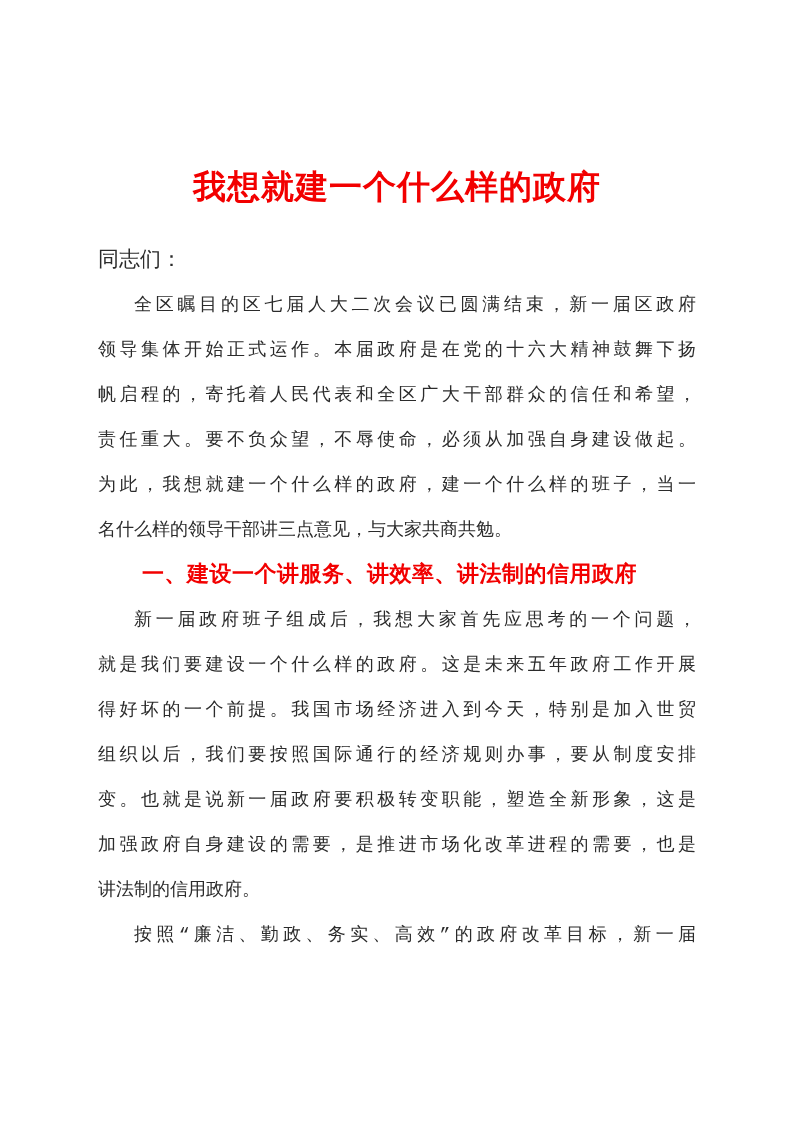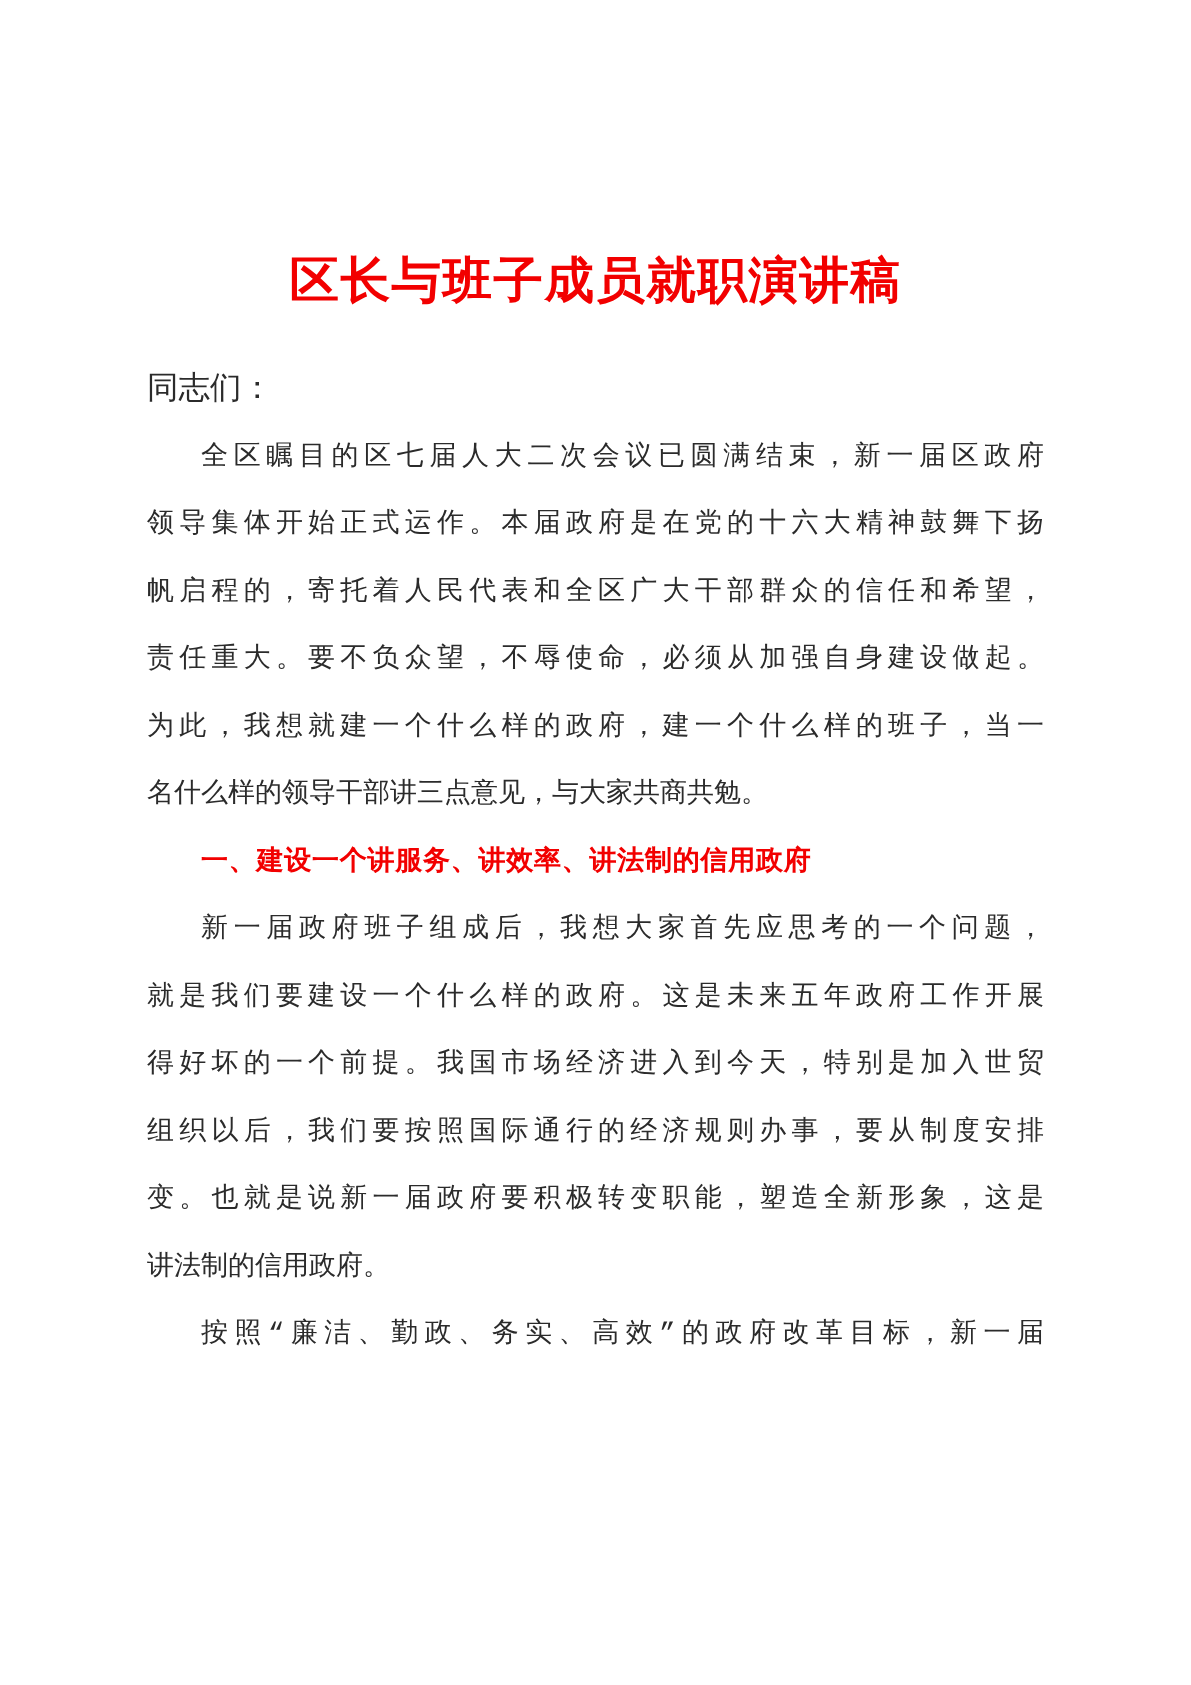--- a/index.html
+++ b/index.html
@@ -30,21 +30,21 @@
     margin-top: 29px;
     padding: 0 98px;
   }
   .doc-body p { margin: 0; font-family: Liberation Mono, monospace; }
   .salutation {
     font-size: 21px;
     line-height: 45px;
     text-align: left;
   }
   .heading {
-    font-size: 18px;
+    font-size: 22px;
     line-height: 45px;
     font-weight: 700;
     font-family: "Liberation Sans", sans-serif;
     text-indent: 2em;
     letter-spacing: 0.5px;
   }
   .para { font-size: 18px; }
   .tline {
     display: block;
     line-height: 45px;
@@ -52,37 +52,38 @@
     text-align-last: justify;
     text-justify: inter-character;
   }
   .tline.end { text-align-last: left; }
   .para .tline:first-child { text-indent: 2em; }
 </style>
 </head>
 <body>
 
 <div class="page">
-  <h1 class="doc-title" style="color: rgb(242, 0, 0);">区长与班子成员就职演讲稿</h1>
+  <h1 class="doc-title" style="color: rgb(242, 0, 0);">我想就建一个什么样的政府</h1>
   <div class="doc-body" style="color: rgb(43, 43, 43);">
       <p class="salutation">同志们：</p>
       <p class="para">
         <span class="tline">全区瞩目的区七届人大二次会议已圆满结束，新一届区政府</span>
         <span class="tline">领导集体开始正式运作。本届政府是在党的十六大精神鼓舞下扬</span>
         <span class="tline">帆启程的，寄托着人民代表和全区广大干部群众的信任和希望，</span>
         <span class="tline">责任重大。要不负众望，不辱使命，必须从加强自身建设做起。</span>
         <span class="tline">为此，我想就建一个什么样的政府，建一个什么样的班子，当一</span>
         <span class="tline end">名什么样的领导干部讲三点意见，与大家共商共勉。</span>
       </p>
       <p class="heading" style="color: rgb(242, 0, 0);">一、建设一个讲服务、讲效率、讲法制的信用政府</p>
       <p class="para">
         <span class="tline">新一届政府班子组成后，我想大家首先应思考的一个问题，</span>
         <span class="tline">就是我们要建设一个什么样的政府。这是未来五年政府工作开展</span>
         <span class="tline">得好坏的一个前提。我国市场经济进入到今天，特别是加入世贸</span>
         <span class="tline">组织以后，我们要按照国际通行的经济规则办事，要从制度安排</span>
         <span class="tline">变。也就是说新一届政府要积极转变职能，塑造全新形象，这是</span>
+        <span class="tline">加强政府自身建设的需要，是推进市场化改革进程的需要，也是</span>
         <span class="tline end">讲法制的信用政府。</span>
       </p>
       <p class="para">
         <span class="tline">按照“廉洁、勤政、务实、高效”的政府改革目标，新一届</span>
       </p>
     </div>
 </div>
 
 </body></html>

